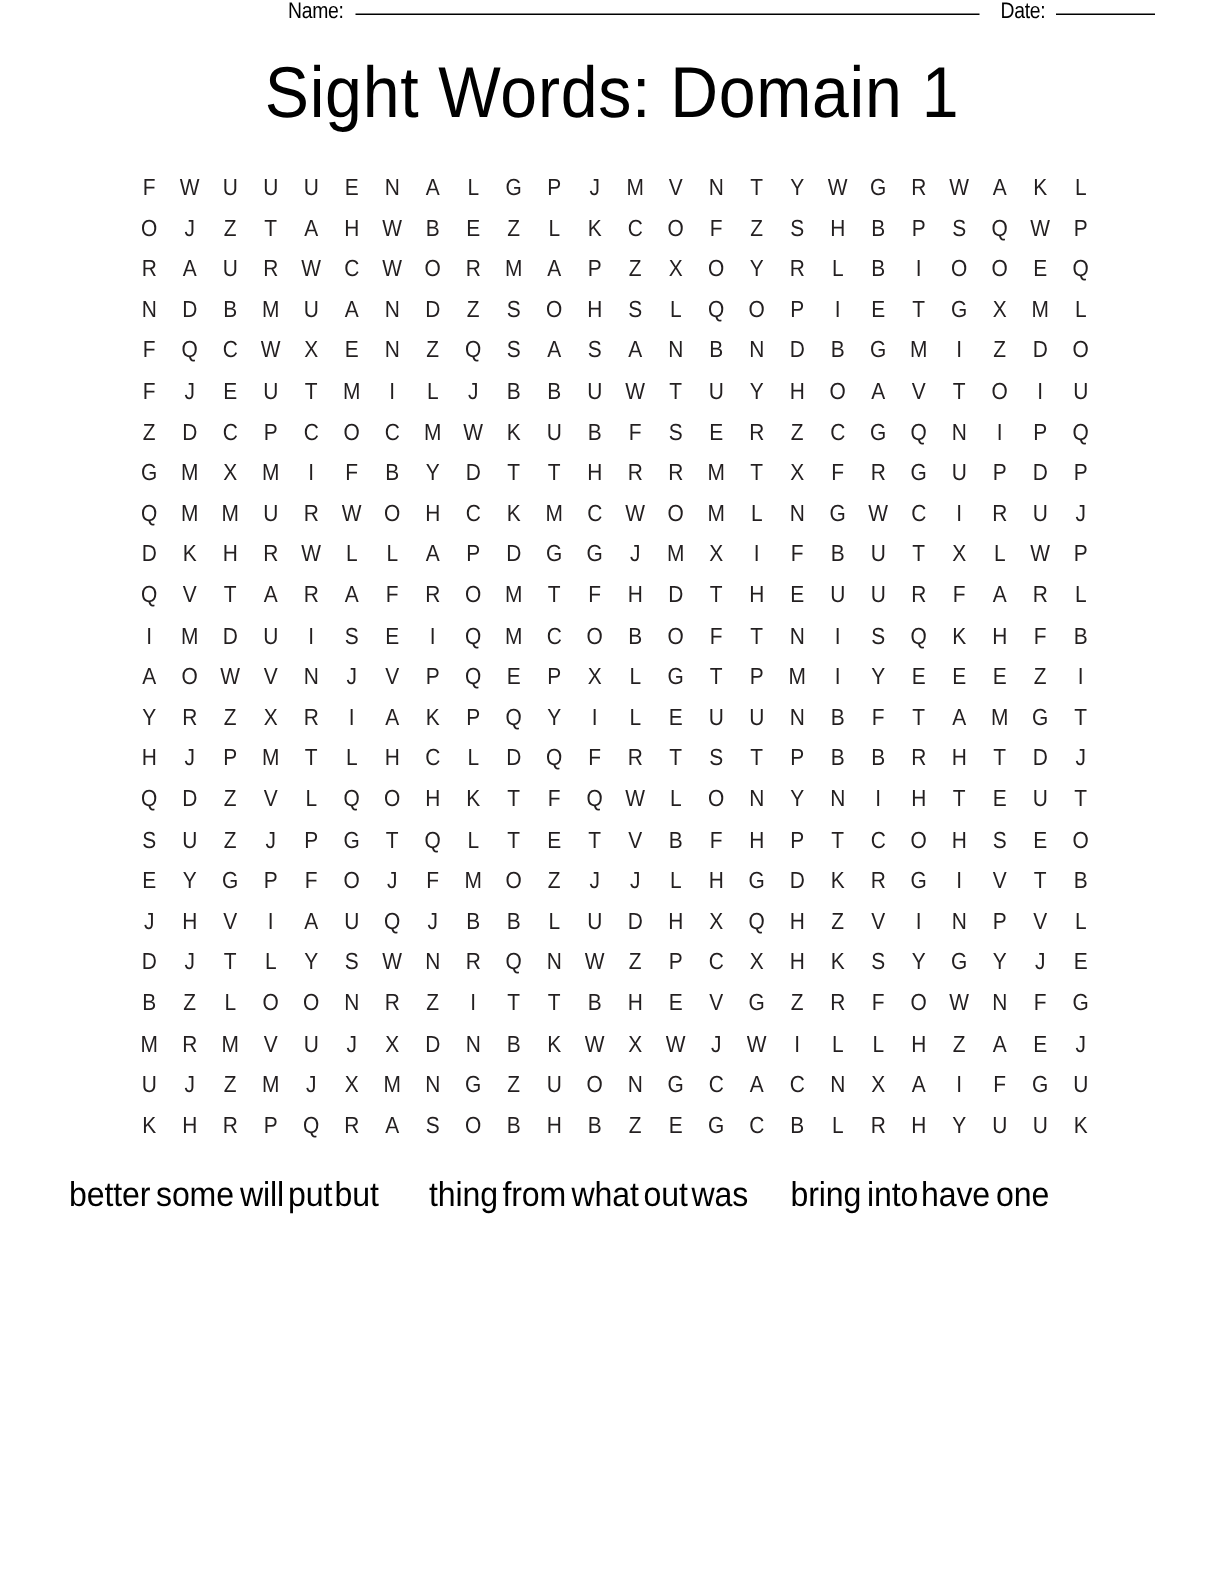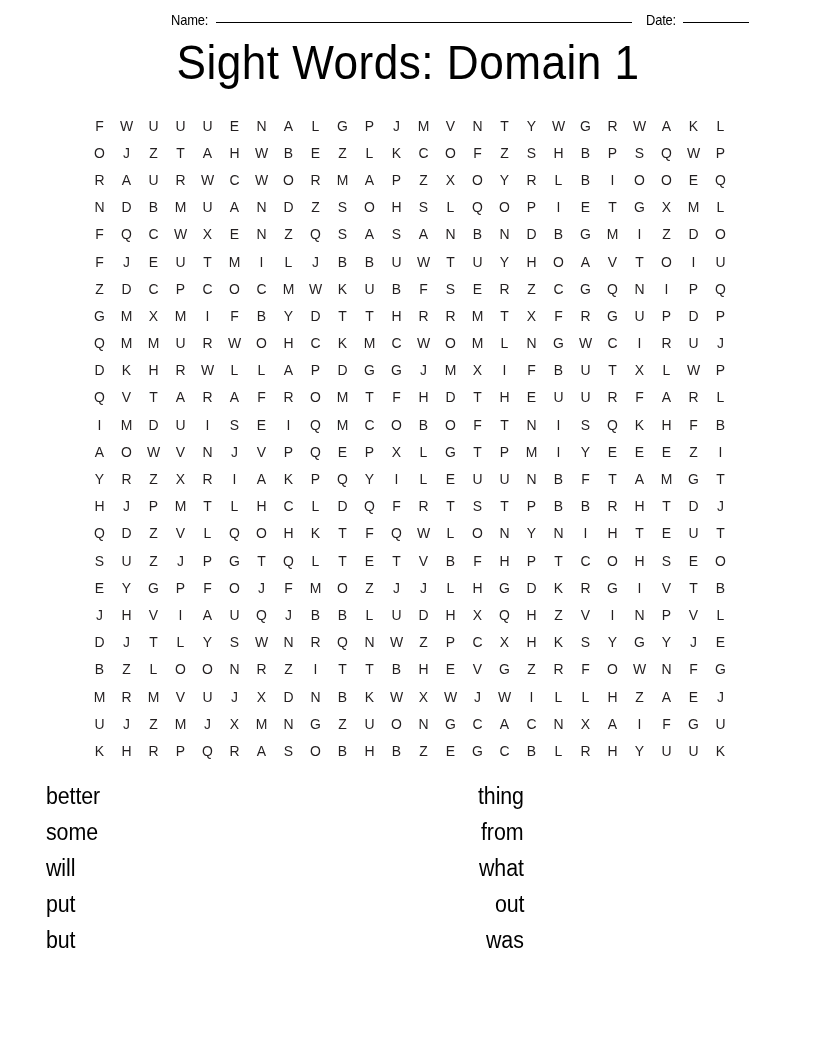--- a/index.html
+++ b/index.html
@@ -18,23 +18,22 @@
   }
 
   
   .header-row {
     position: absolute;
     top: 0px;
     left: 0px;
     width: 816px;
     height: 28px;
     display: flex;
-    align-items: flex-end;
     justify-content: flex-end;
-    padding-right: 67px;
+    padding-right: 46px;
     box-sizing: border-box;
   }
   .field {
     display: flex;
     align-items: baseline;
     white-space: nowrap;
   }
   .field-label {
     font-family: "Liberation Sans", sans-serif;
     font-size: 15px;
@@ -97,21 +96,21 @@
   
   .wordlist {
     position: absolute;
     top: 778px;
     left: 46px;
     width: 700px;
     display: flex;
   }
   .word-col {
     display: flex;
-    flex-direction: column;
+    flex-direction: row;
   }
   .word-col-1 { width: 240px; }
   .word-col-2 { width: 241px; align-items: flex-end; }
   .word-col-3 { width: 200px; }
   .word {
     font-family: "Liberation Sans", sans-serif;
     font-size: 23px;
     line-height: 36px;
     font-weight: 400;
     letter-spacing: -0.1px;
@@ -771,13 +770,19 @@
       <div class="word">put</div>
       <div class="word">but</div>
     </div>
     <div class="word-col word-col-2">
       <div class="word">thing</div>
       <div class="word">from</div>
       <div class="word">what</div>
       <div class="word">out</div>
       <div class="word">was</div>
     </div>
+    <div class="word-col word-col-3">
+      <div class="word">bring</div>
+      <div class="word">into</div>
+      <div class="word">have</div>
+      <div class="word">one</div>
+    </div>
   </div>
 
 </body></html>

